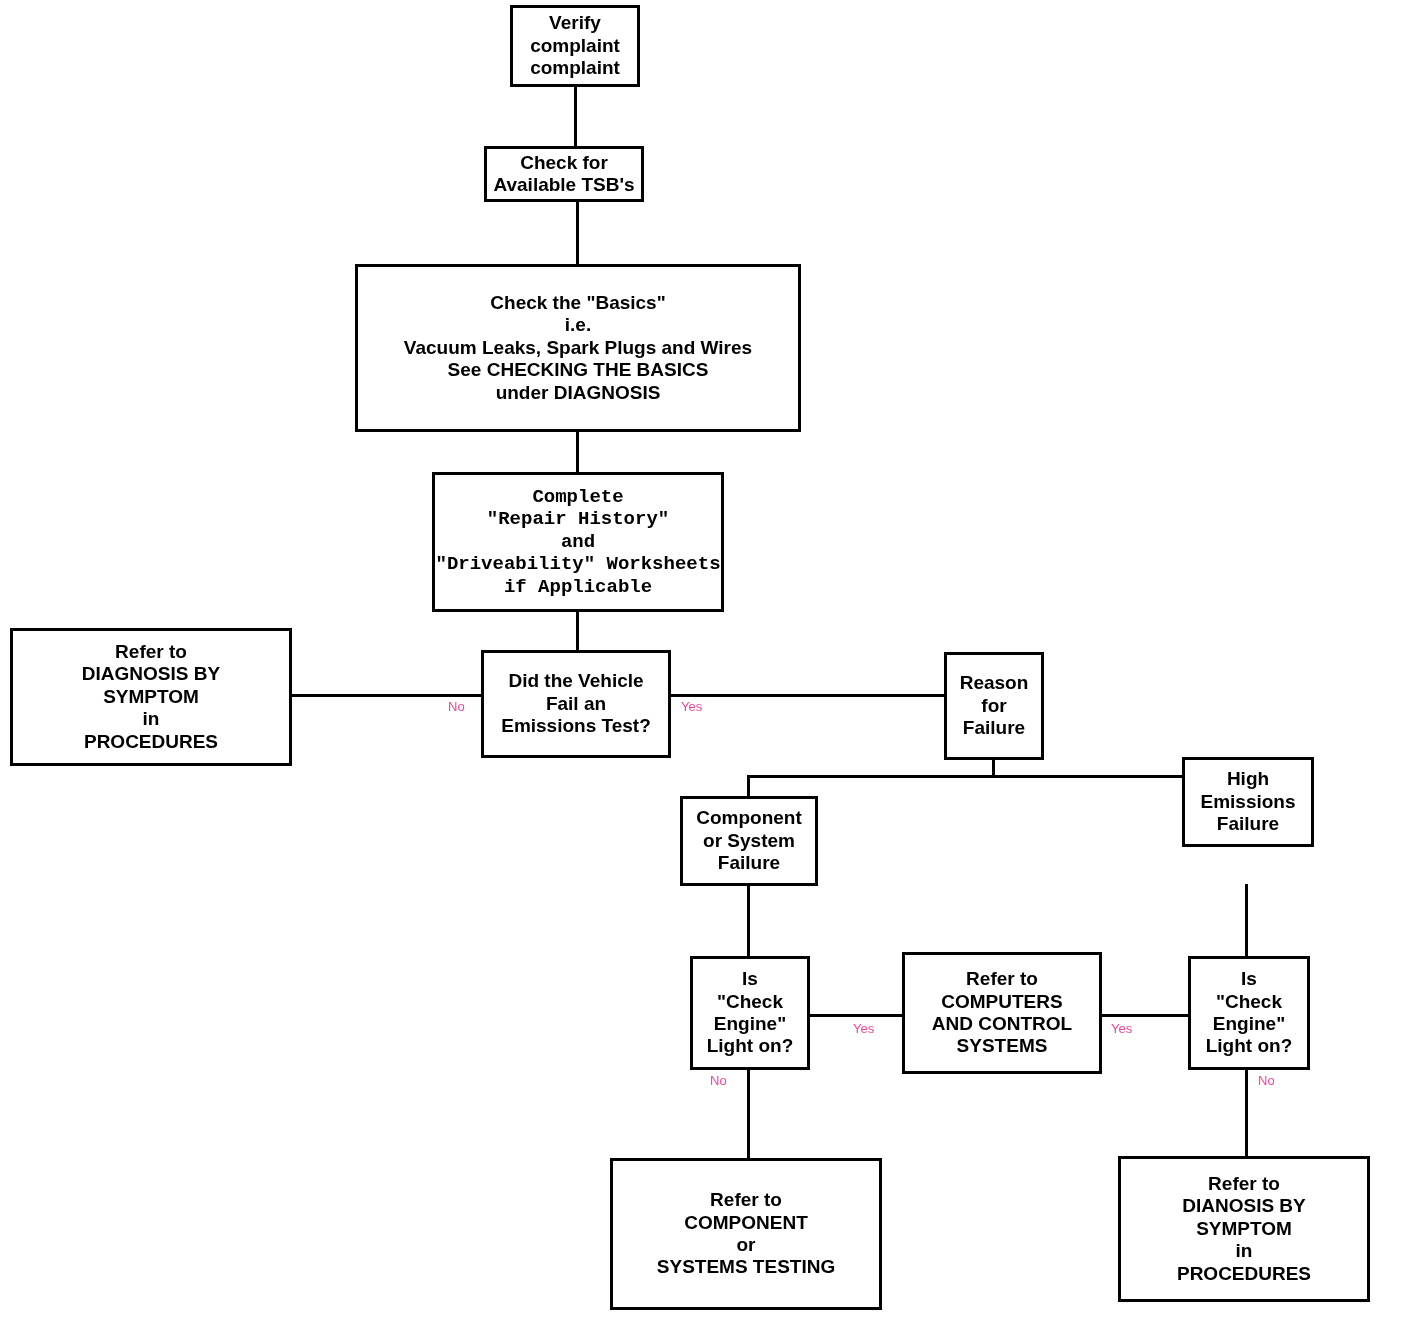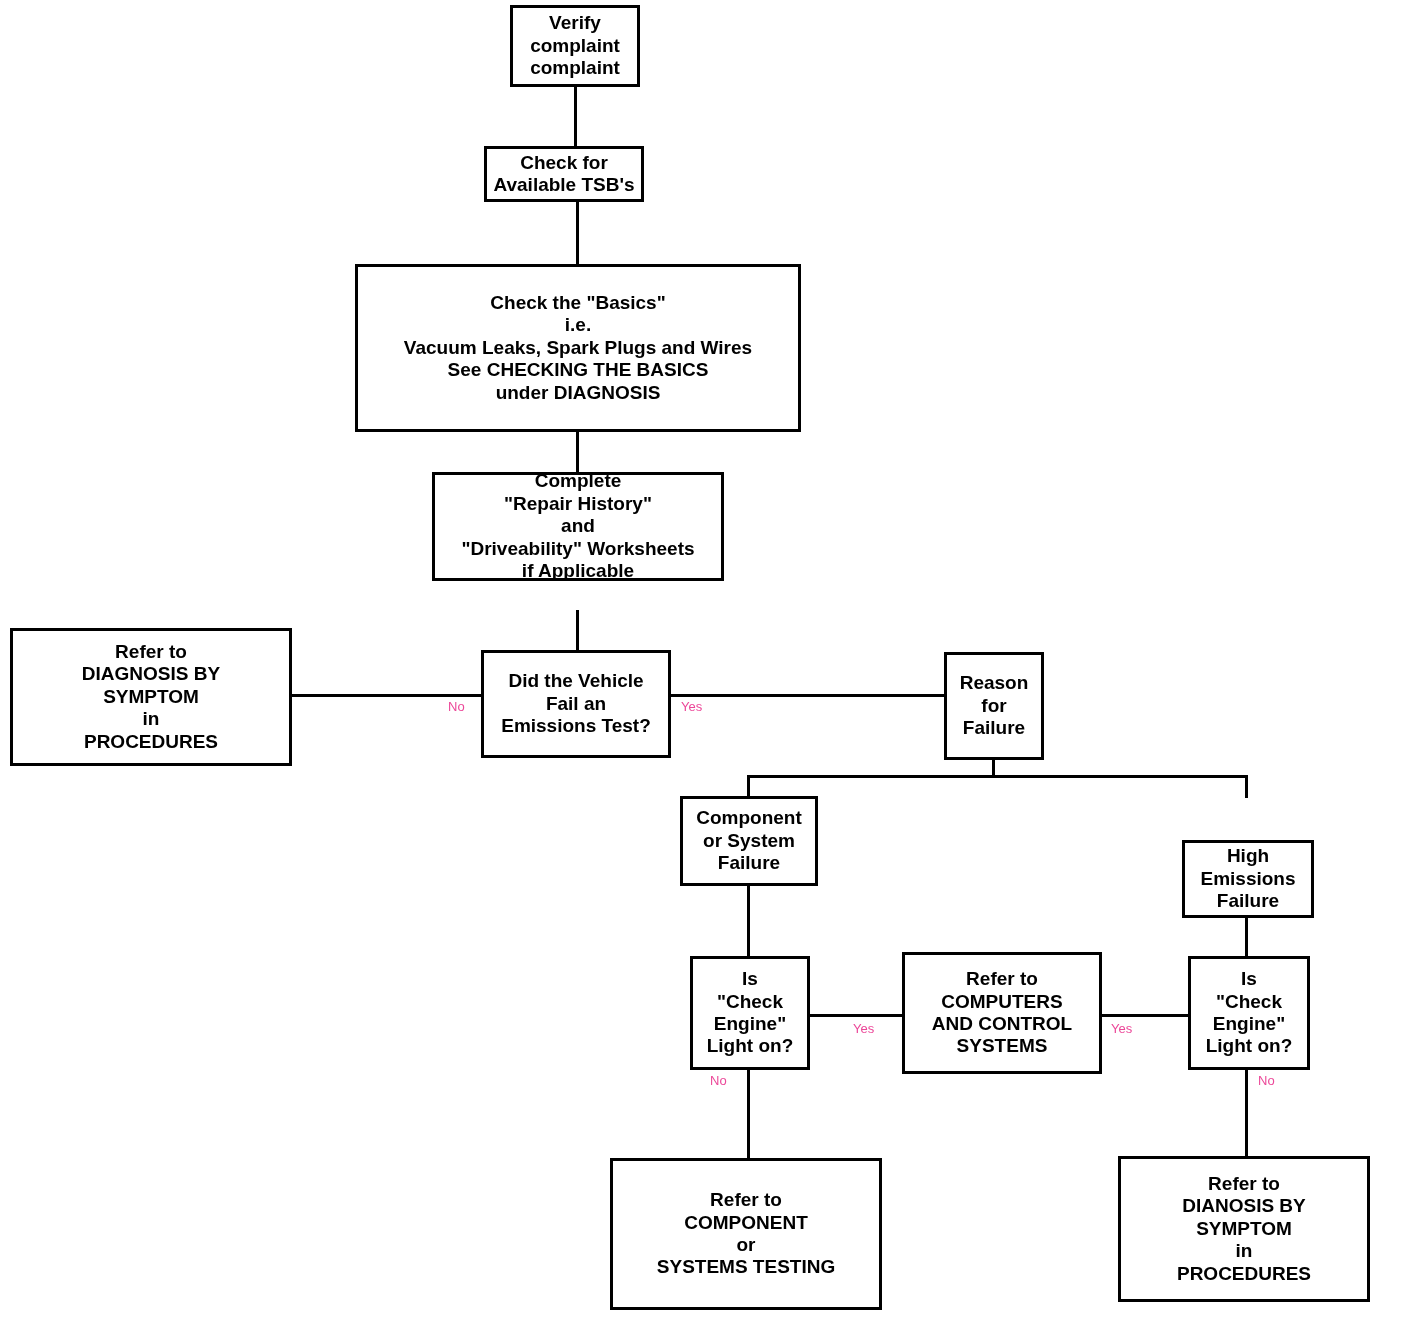--- a/index.html
+++ b/index.html
@@ -53,26 +53,26 @@
     z-index: 4;
     background: #ffffff;
     padding: 0 1px;
     line-height: 1;
   }
 
   
   #n-verify            { left: 510px;  top: 5px;    width: 130px; height: 82px;  font-size: 19px; }
   #n-tsb               { left: 484px;  top: 146px;  width: 160px; height: 56px;  font-size: 19px; }
   #n-basics            { left: 355px;  top: 264px;  width: 446px; height: 168px; font-size: 19px; }
-  #n-worksheets        { left: 432px;  top: 472px;  width: 292px; height: 109px; font-size: 19px; }
+  #n-worksheets        { left: 432px;  top: 472px;  width: 292px; height: 140px; font-size: 19px; font-family: Liberation Mono, monospace; }
   #n-failtest          { left: 481px;  top: 650px;  width: 190px; height: 108px;  font-size: 19px; }
   #n-diagbysymptom     { left: 10px;   top: 628px;  width: 282px; height: 138px; font-size: 19px; }
   #n-reason            { left: 944px;  top: 652px;  width: 100px; height: 108px;  font-size: 19px; }
   #n-component         { left: 680px;  top: 796px;  width: 138px; height: 90px;  font-size: 19px; }
-  #n-highemissions     { left: 1182px; top: 840px;  width: 132px; height: 78px;  font-size: 19px; }
+  #n-highemissions     { left: 1182px; top: 757px;  width: 132px; height: 90px;  font-size: 19px; }
   #n-cel-left          { left: 690px;  top: 956px;  width: 120px; height: 114px; font-size: 19px; }
   #n-cel-right         { left: 1188px; top: 956px;  width: 122px; height: 114px; font-size: 19px; }
   #n-computers         { left: 902px;  top: 952px;  width: 200px; height: 122px; font-size: 19px; }
   #n-comptest          { left: 610px;  top: 1158px; width: 272px; height: 152px; font-size: 19px; }
   #n-dianosis          { left: 1118px; top: 1156px; width: 252px; height: 146px; font-size: 19px; }
 </style>
 </head>
 <body>
 
 <div id="chart-root">

